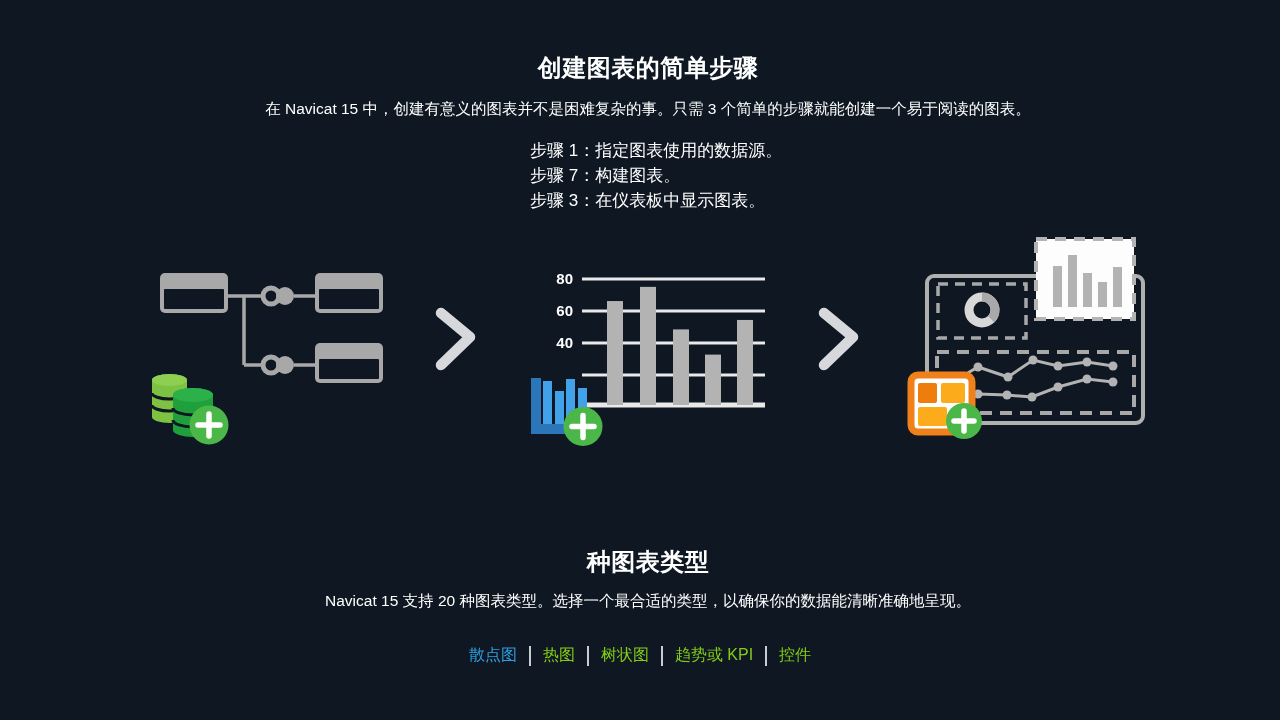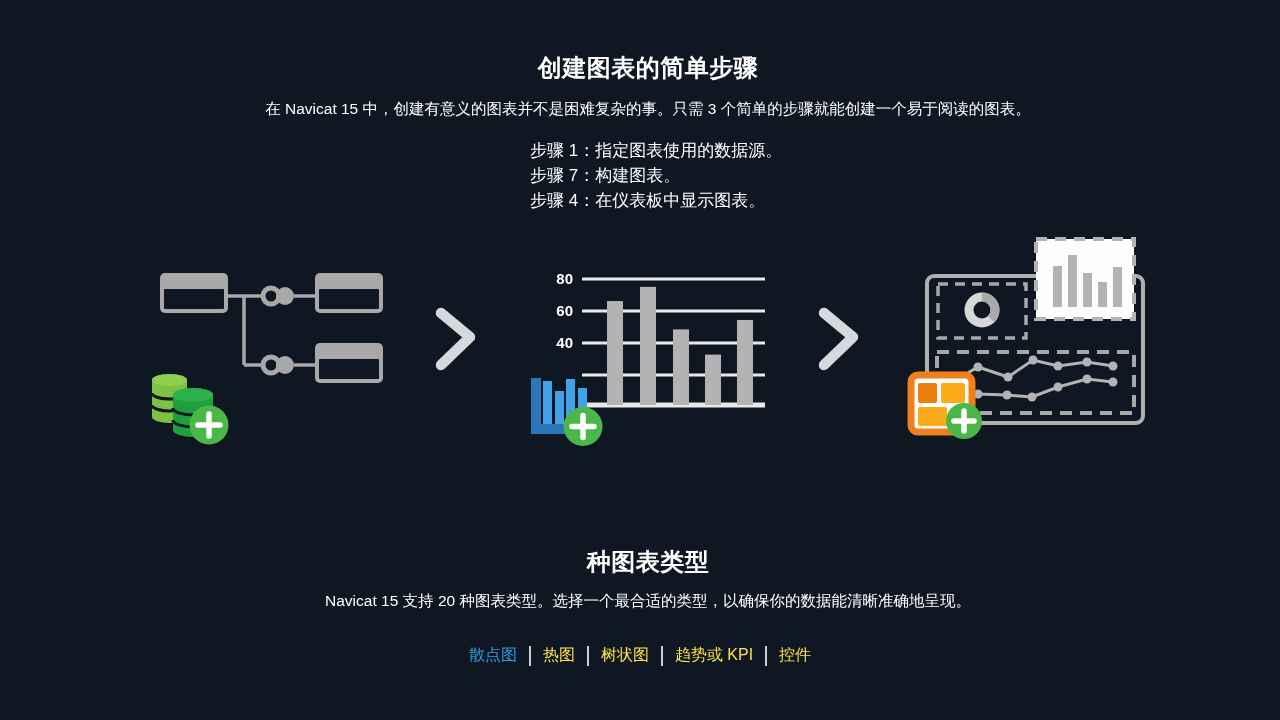--- a/index.html
+++ b/index.html
@@ -4,38 +4,38 @@
 <style>
   html,body{margin:0;padding:0;background:#0e1722;}
   .canvas{position:relative;width:1280px;height:720px;background:#0e1722;overflow:hidden;
           font-family:"Liberation Sans","DejaVu Sans",sans-serif;color:#ffffff;}
   .abs{position:absolute;}
   .center{left:8px;width:1280px;text-align:center;}
   .h1{font-size:24px;font-weight:700;letter-spacing:0.5px;}
   .sub{font-size:15.5px;font-weight:400;}
   .steps{font-size:17px;line-height:25px;text-align:left;}
   .tabs{display:flex;justify-content:center;align-items:center;font-size:16px;}
-  .tab{color:#fde047;cursor:pointer;white-space:nowrap;}
+  .tab{color:#84cc16;cursor:pointer;white-space:nowrap;}
   .tab.active{color:#2d9fe0;}
   .tab-sep{width:2px;height:20px;background:#c9ccd1;margin:0 12px;}
   svg{display:block;}
   .tick{font-family:"Liberation Sans","DejaVu Sans",sans-serif;font-size:15px;font-weight:700;fill:#ffffff;}
 </style>
 </head>
 <body>
 
 <div class="canvas">
 
   <div class="abs center h1" style="top:52px;">创建图表的简单步骤</div>
   <div class="abs center sub" style="top:99px;">在 Navicat 15 中，创建有意义的图表并不是困难复杂的事。只需 3 个简单的步骤就能创建一个易于阅读的图表。</div>
 
   <div class="abs steps" style="top:138px;left:530px;">
     <div>步骤 1：指定图表使用的数据源。</div>
     <div>步骤 7：构建图表。</div>
-    <div>步骤 4：在仪表板中显示图表。</div>
+    <div>步骤 3：在仪表板中显示图表。</div>
   </div>
 
   <svg class="abs" style="left:148px;top:265px;" width="240" height="186" viewBox="0 0 240 186">
     <g>
       <path d="M80 31 H96 M96 31 V100 M96 31 H113 M96 100 H113 M146 31 H167 M146 100 H167" stroke="#a8a8a8" stroke-width="3.5" fill="none"></path>
       <rect x="12" y="8" width="68" height="40" rx="5" fill="#a8a8a8"></rect>
       <rect x="16" y="24" width="60" height="20" rx="1" fill="#0e1722"></rect>
       <rect x="167" y="8" width="68" height="40" rx="5" fill="#a8a8a8"></rect>
       <rect x="171" y="24" width="60" height="20" rx="1" fill="#0e1722"></rect>
       <rect x="167" y="78" width="68" height="40" rx="5" fill="#a8a8a8"></rect>

